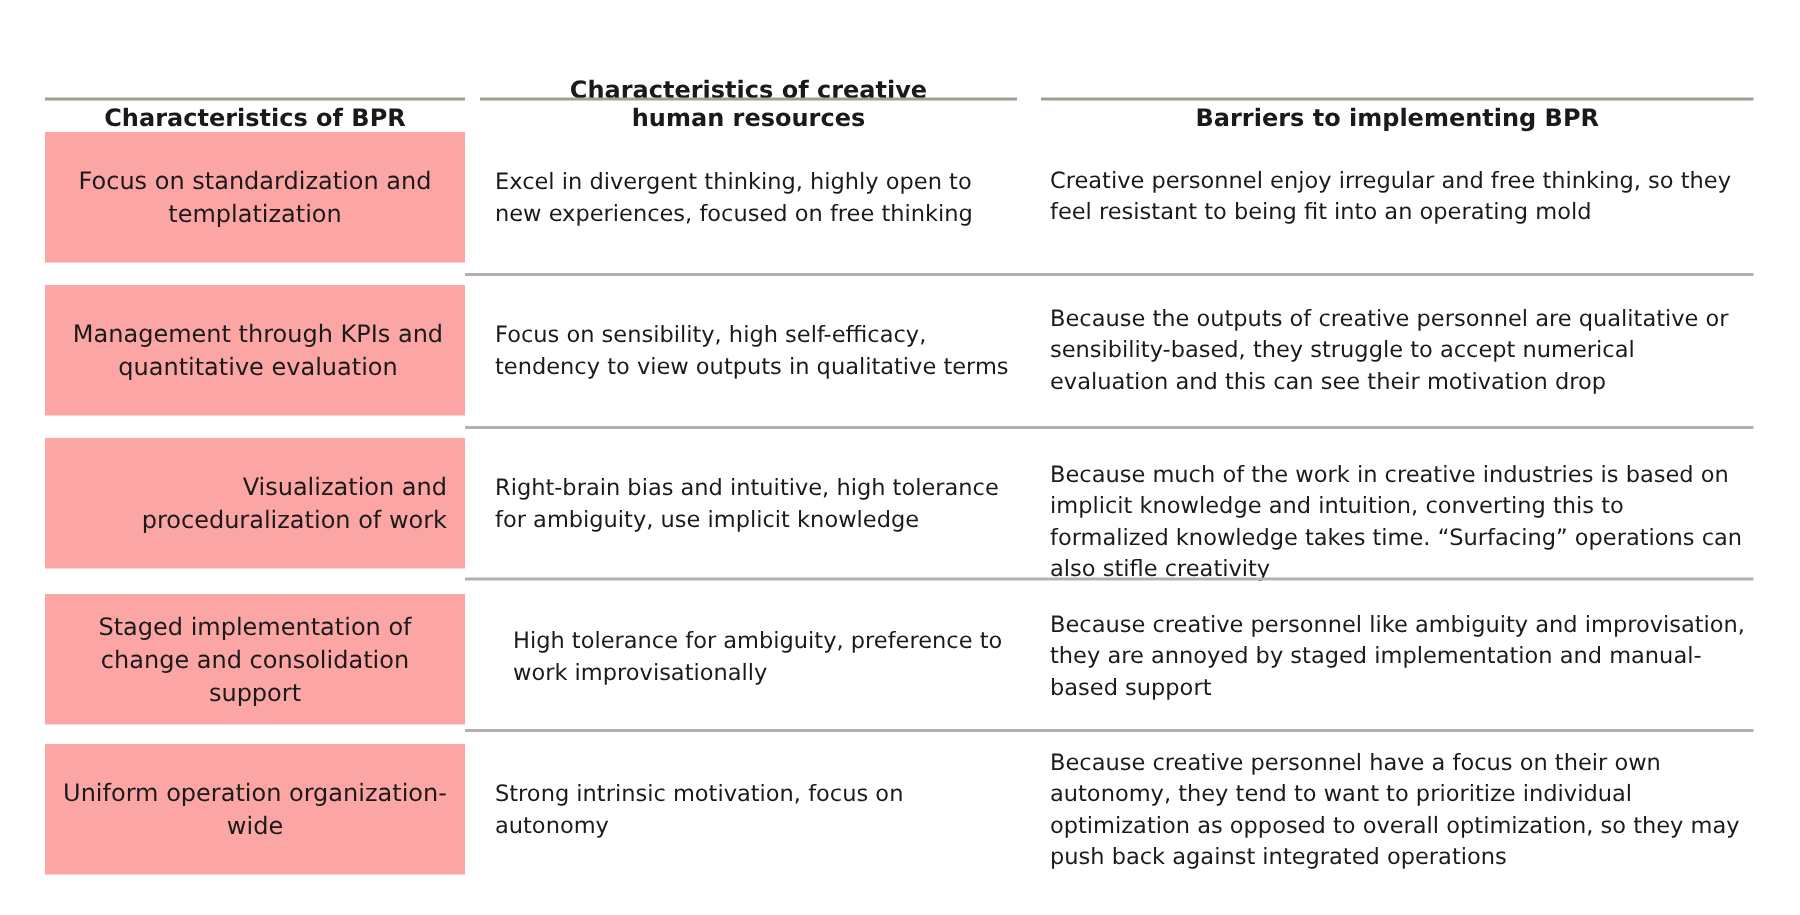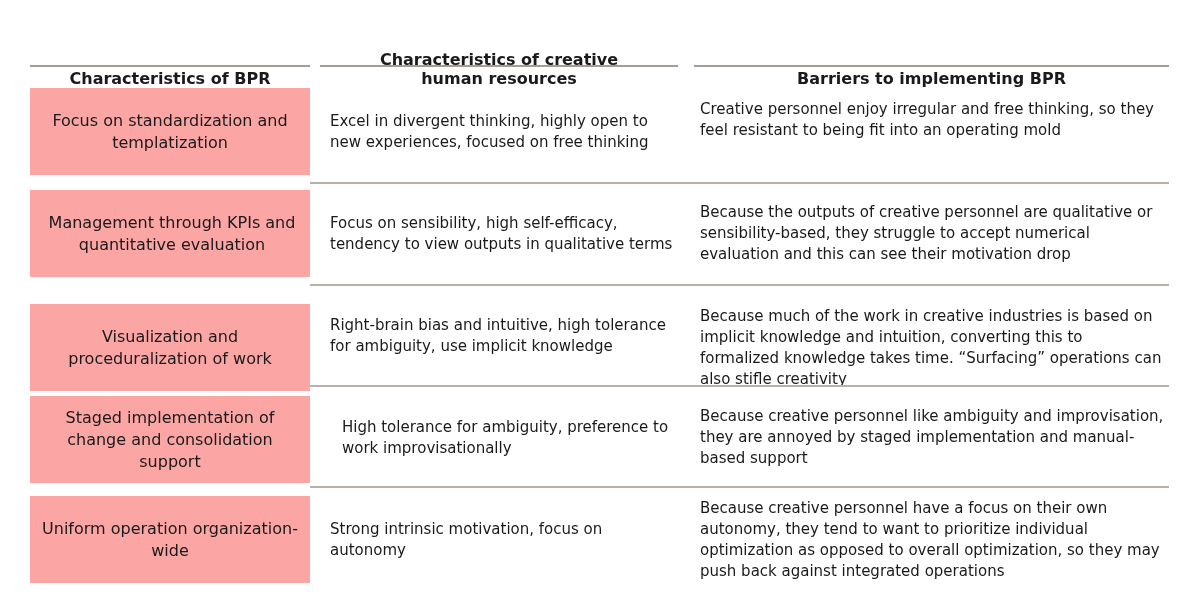--- a/index.html
+++ b/index.html
@@ -21,29 +21,29 @@
   <div class="hdr" style="left:694px;width:475px;">Barriers to implementing BPR</div>
   <div class="hline" style="left:30px;width:280px;"></div>
   <div class="hline" style="left:320px;width:358px;"></div>
   <div class="hline" style="left:694px;width:475px;"></div>
 </div>
 
 <div>
 
   <div class="lbox" style="top:88px;">Focus on standardization and templatization</div>
   <div class="cell mid" style="top:88px;height:87px;">Excel in divergent thinking, highly open to new experiences, focused on free thinking</div>
-  <div class="cell right" style="top:76px;height:87px;">Creative personnel enjoy irregular and free thinking, so they feel resistant to being fit into an operating mold</div>
+  <div class="cell right" style="top:87px;height:87px;">Creative personnel enjoy irregular and free thinking, so they feel resistant to being fit into an operating mold</div>
   <div class="sep" style="top:182px;"></div>
 
   <div class="lbox" style="top:190px;padding-left:16px;">Management through KPIs and quantitative evaluation</div>
   <div class="cell mid" style="top:190px;height:87px;">Focus on sensibility, high self-efficacy, tendency to view outputs in qualitative terms</div>
   <div class="cell right" style="top:190px;height:87px;">Because the outputs of creative personnel are qualitative or sensibility-based, they struggle to accept numerical evaluation and this can see their motivation drop</div>
   <div class="sep" style="top:284px;"></div>
 
-  <div class="lbox" style="top:304px;">Visualization and proceduralization of work</div>
+  <div class="lbox" style="top:292px;text-align:right;">Visualization and proceduralization of work</div>
   <div class="cell mid" style="top:292px;height:87px;">Right-brain bias and intuitive, high tolerance for ambiguity, use implicit knowledge</div>
   <div class="cell right" style="top:300px;height:95px;">Because much of the work in creative industries is based on implicit knowledge and intuition, converting this to formalized knowledge takes time. “Surfacing” operations can also stifle creativity</div>
   <div class="sep" style="top:385px;"></div>
 
   <div class="lbox" style="top:396px;">Staged implementation of change and consolidation support</div>
   <div class="cell mid" style="top:394px;height:87px;margin-left:12px;">High tolerance for ambiguity, preference to work improvisationally</div>
   <div class="cell right" style="top:394px;height:87px;">Because creative personnel like ambiguity and improvisation, they are annoyed by staged implementation and manual-based support</div>
   <div class="sep" style="top:486px;"></div>
 
   <div class="lbox" style="top:496px;">Uniform operation organization-wide</div>

